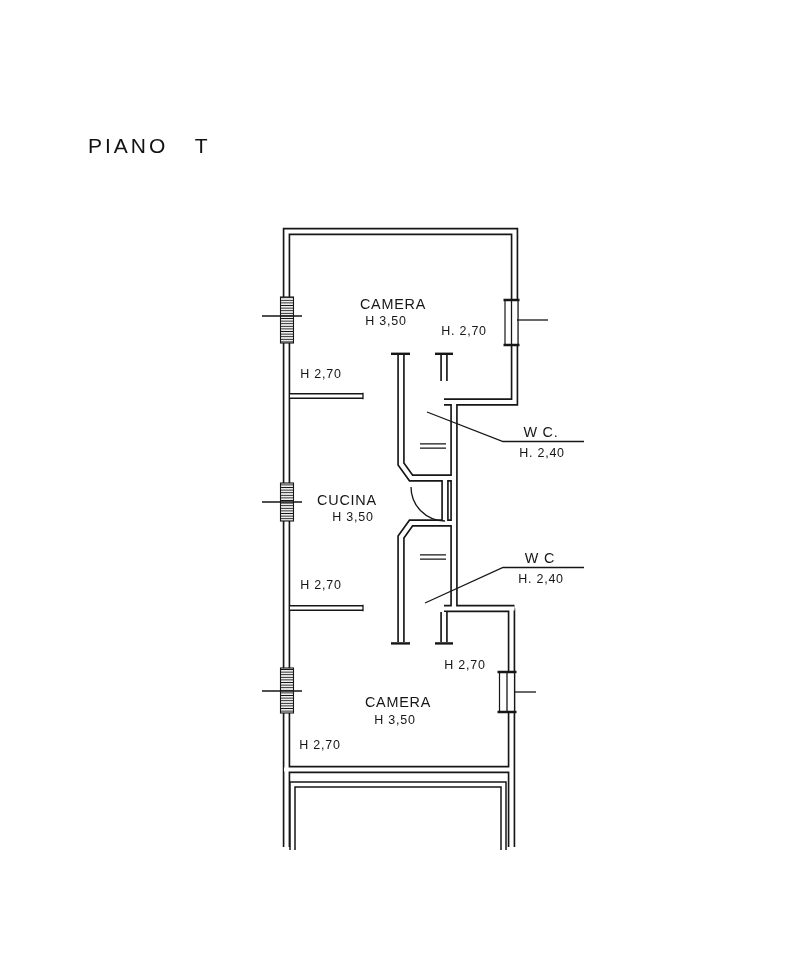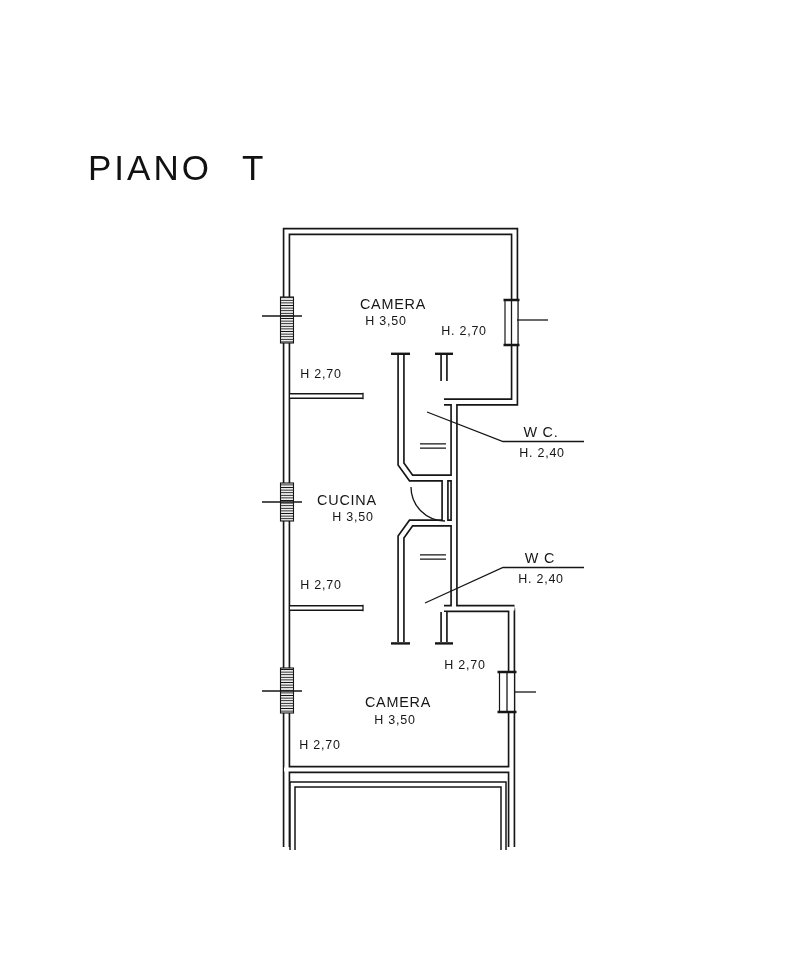--- a/index.html
+++ b/index.html
@@ -26,22 +26,22 @@
   .lbl{
     position:absolute;
     transform:translate(-50%,-50%) scaleX(.96);
     white-space:nowrap;
     letter-spacing:.8px;
     color:#161616;
   }
   .room{font-size:15px;}
   .hval{font-size:13px;}
   .title{
-    position:absolute;left:88px;top:148px;
-    font-size:35px;letter-spacing:3px;word-spacing:18px;
+    position:absolute;left:88px;top:134px;
+    font-size:21px;letter-spacing:3px;word-spacing:18px;
     color:#111;
   }
 </style>
 </head>
 <body>
 
 <div class="page">
 
   <svg class="plan-svg" viewBox="0 0 812 958">
     <defs>

